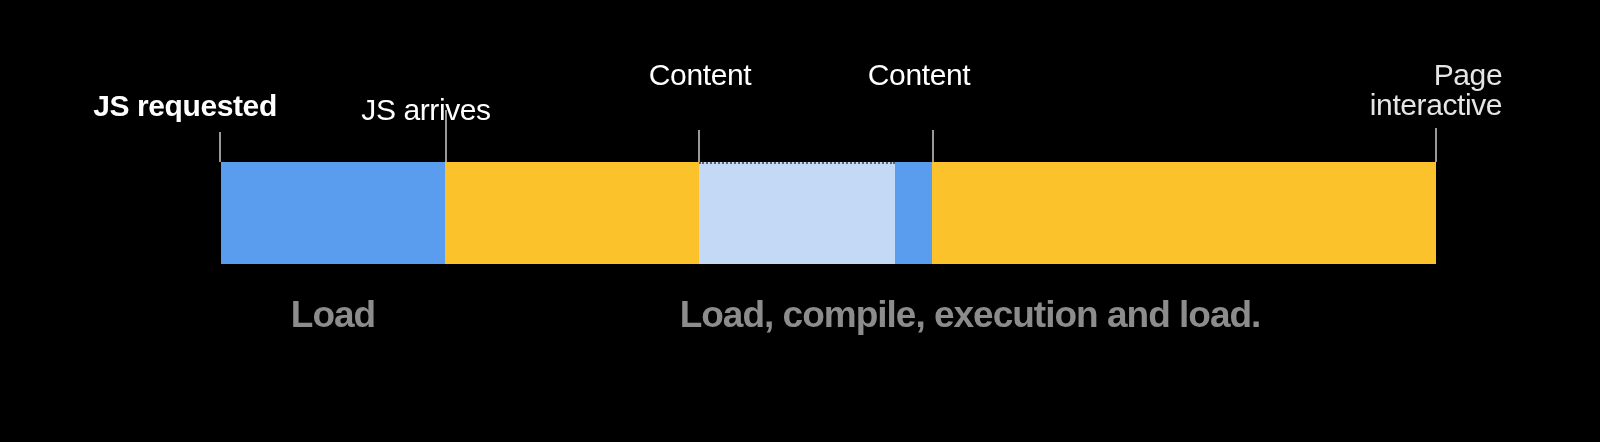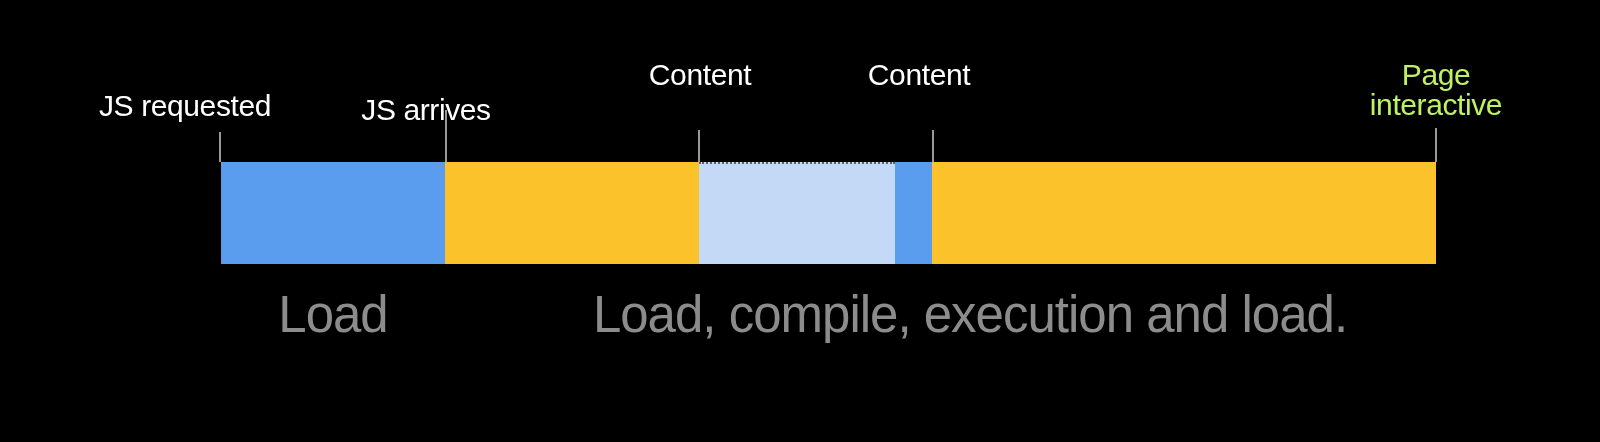--- a/index.html
+++ b/index.html
@@ -30,48 +30,49 @@
   .segment {
     position: absolute;
     box-sizing: border-box;
   }
   .segment.dotted-top {
     border-top: 2px dotted rgba(0,0,0,0.55);
   }
   .phase-label {
     position: absolute;
     transform: translateX(-50%);
-    font-size: 51px;
+    font-size: 37px;
     line-height: 43px;
     letter-spacing: -1px;
     white-space: nowrap;
+    font-weight: bold;
   }
 </style>
 </head>
 <body>
 
 <div id="stage" style="background: rgb(0, 0, 0);">
   <div id="events-layer">
-      <div class="event-label" style="left: 185px; top: 91px; color: rgb(255, 255, 255);">
+      <div class="event-label" style="left: 185px; top: 91px; color: rgb(255, 255, 255); font-weight: bold;">
         <div>JS requested</div>
       </div>
       <div class="tick" style="left: 219px; top: 132px; height: 30px; background: rgb(153, 153, 153);"></div>
       <div class="event-label" style="left: 426px; top: 78px; color: rgb(255, 255, 255); margin-top: 17px;">
         <div>JS arrives</div>
       </div>
       <div class="tick" style="left: 445px; top: 110px; height: 52px; background: rgb(153, 153, 153);"></div>
       <div class="event-label" style="left: 700px; top: 60px; color: rgb(255, 255, 255);">
         <div>Content</div>
       </div>
       <div class="tick" style="left: 698px; top: 130px; height: 32px; background: rgb(153, 153, 153);"></div>
       <div class="event-label" style="left: 919px; top: 60px; color: rgb(255, 255, 255);">
         <div>Content</div>
       </div>
       <div class="tick" style="left: 932px; top: 130px; height: 32px; background: rgb(153, 153, 153);"></div>
-      <div class="event-label" style="left: 1436px; top: 60px; color: #bef264;">
+      <div class="event-label" style="left: 1436px; top: 60px; color: #e5e5e5; text-align: right;">
         <div>Page</div>
         <div>interactive</div>
       </div>
       <div class="tick" style="left: 1435px; top: 128px; height: 34px; background: rgb(153, 153, 153);"></div>
     </div>
   <div id="bar-layer">
       <div class="segment" style="left: 221px; top: 162px; width: 224px; height: 102px; background: rgb(90, 156, 238);"></div>
       <div class="segment" style="left: 445px; top: 162px; width: 254px; height: 102px; background: rgb(251, 194, 44);"></div>
       <div class="segment dotted-top" style="left: 699px; top: 162px; width: 196px; height: 102px; background: rgb(196, 217, 246);"></div>
       <div class="segment" style="left: 895px; top: 162px; width: 37px; height: 102px; background: rgb(90, 156, 238);"></div>

